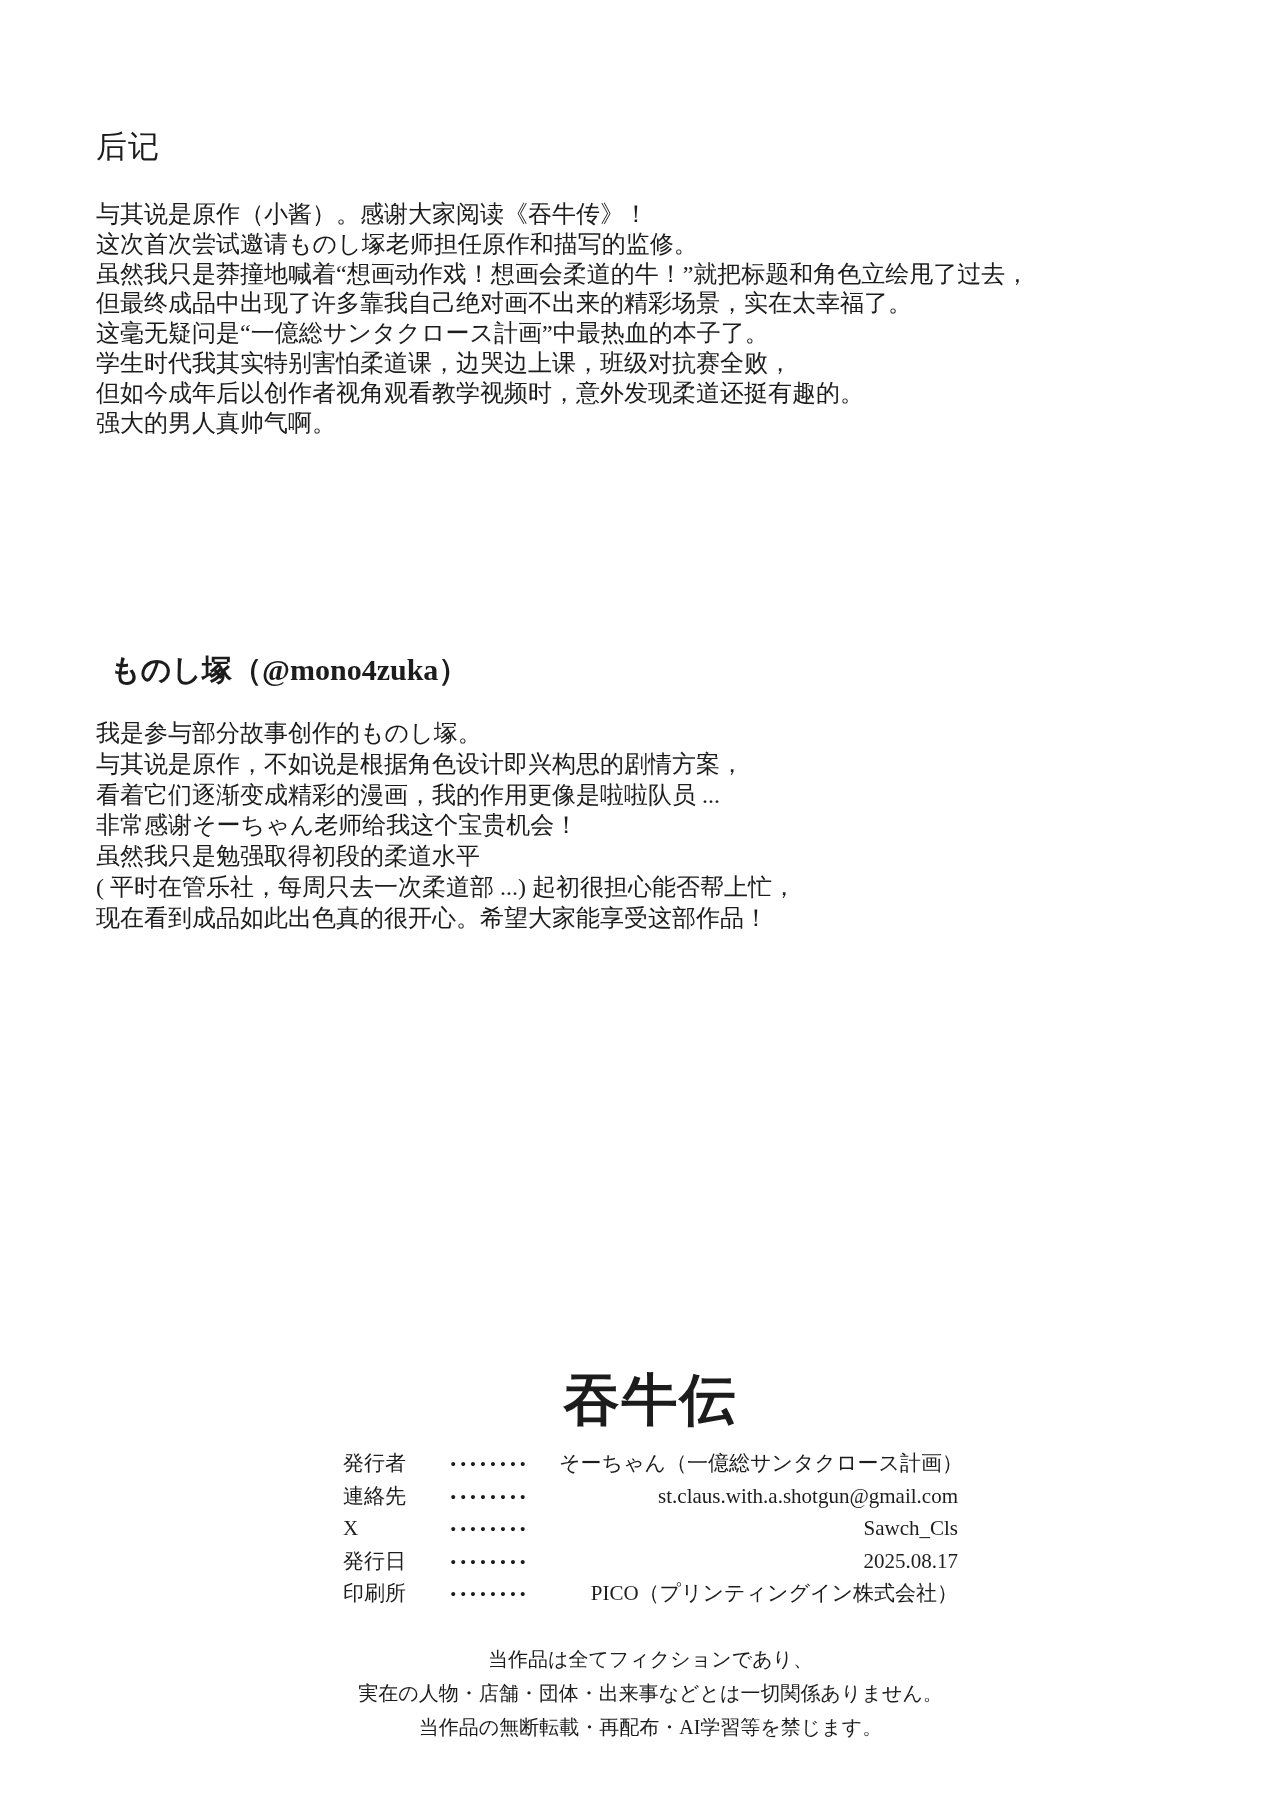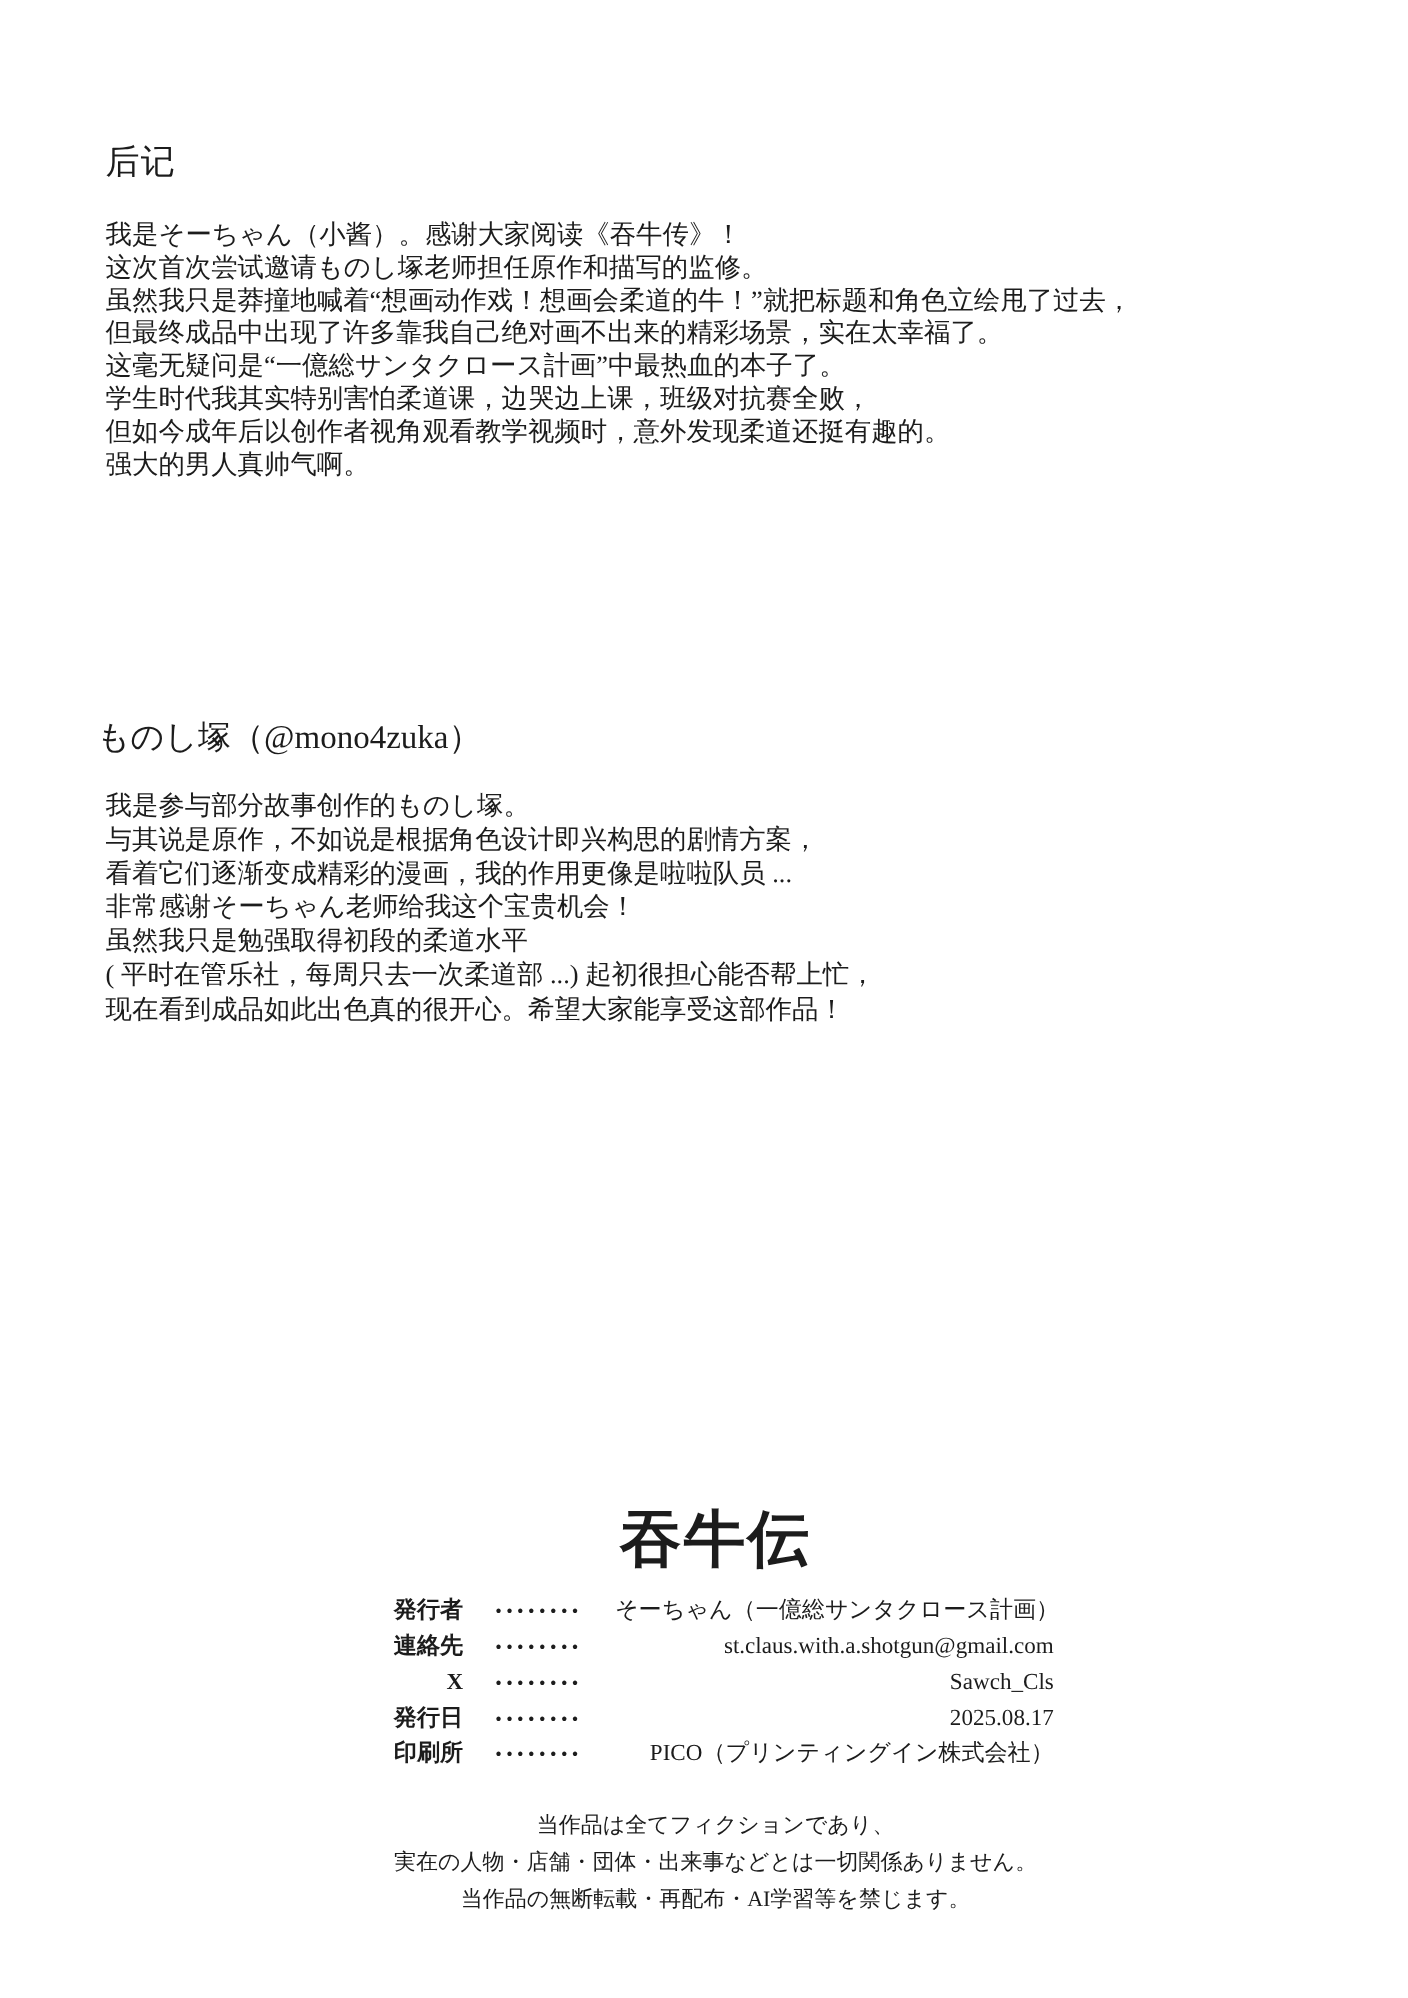--- a/index.html
+++ b/index.html
@@ -28,24 +28,24 @@
   .para {
     position: absolute;
     left: 96px;
     font-size: 24px;
     line-height: 29.8px;
     white-space: nowrap;
   }
   .para-author { top: 200px; }
   .section-heading {
     position: absolute;
-    left: 88px;
+    left: 110px;
     top: 650px;
     font-size: 30px;
-    font-weight: normal;
+    font-weight: bold;
     margin: 0;
   }
   .para-supervisor { top: 718px; line-height: 30.8px; }
 
   .colophon {
     position: absolute;
     left: 343px;
     top: 1368px;
     width: 615px;
   }
@@ -61,22 +61,21 @@
     font-size: 21px;
     line-height: 31.5px;
   }
   .colophon-row {
     display: grid;
     grid-template-columns: 78px 110px 1fr;
     column-gap: 14px;
     align-items: baseline;
   }
   .colophon-label {
-    text-align: right;
-    font-weight: bold;
+    text-align: left;
   }
   .colophon-dots {
     font-size: 17px;
     letter-spacing: 4px;
     text-align: center;
     color: #1c1c1c;
   }
   .colophon-value {
     text-align: right;
     white-space: nowrap;
@@ -113,21 +112,21 @@
   .stamp-line-2 { transform: translateX(10px) rotate(-3deg); }
 </style>
 </head>
 <body>
 
 <div class="page">
 
   <h1 class="page-title">后记</h1>
 
   <div class="para para-author">
-    <div class="line">我是そーちゃん（小酱）。感谢大家阅读《吞牛传》！</div>
+    <div class="line">与其说是原作（小酱）。感谢大家阅读《吞牛传》！</div>
     <div class="line">这次首次尝试邀请ものし塚老师担任原作和描写的监修。</div>
     <div class="line">虽然我只是莽撞地喊着“想画动作戏！想画会柔道的牛！”就把标题和角色立绘甩了过去，</div>
     <div class="line">但最终成品中出现了许多靠我自己绝对画不出来的精彩场景，实在太幸福了。</div>
     <div class="line">这毫无疑问是“一億総サンタクロース計画”中最热血的本子了。</div>
     <div class="line">学生时代我其实特别害怕柔道课，边哭边上课，班级对抗赛全败，</div>
     <div class="line">但如今成年后以创作者视角观看教学视频时，意外发现柔道还挺有趣的。</div>
     <div class="line">强大的男人真帅气啊。</div>
   </div>
 
   <h2 class="section-heading">ものし塚（@mono4zuka）</h2>

